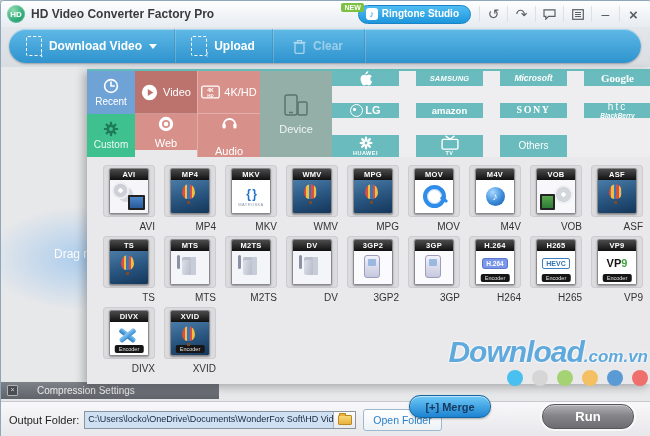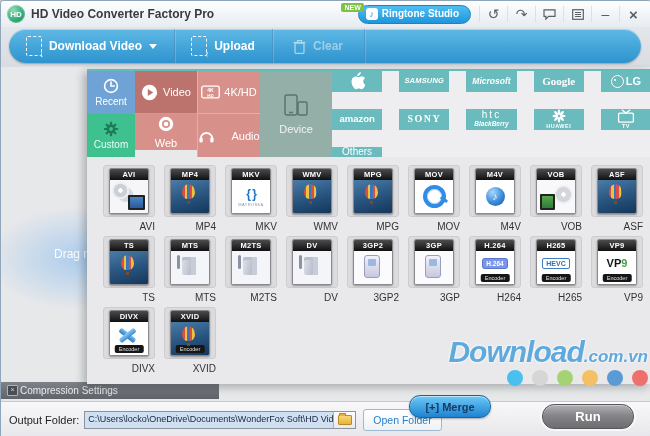--- a/index.html
+++ b/index.html
@@ -39,23 +39,23 @@
   .panel{position:absolute;left:86px;top:68px;width:564px;height:313px;background:#E9E9EC;border-top:2px solid #63bcba;box-shadow:-3px 3px 9px rgba(0,0,0,.28);z-index:3;}
   .tabs{display:flex;height:86px;}
   .tcol{display:flex;flex-direction:column;}
   .tile{display:flex;flex-direction:column;align-items:center;justify-content:center;gap:2px;color:#fff;cursor:pointer;box-sizing:border-box;}
   .t-recent{width:48px;height:43px;background:#6FA3D6;font-size:10px;}
   .t-custom{width:48px;height:43px;background:#3EC08F;font-size:10px;color:#eafaf3;}
   .t-format{width:74px;height:86px;background:#D0887F;color:#f6e2df;font-size:11px;gap:5px;}
   .t-video{width:62px;height:43px;background:#BC736D;font-size:11px;flex-direction:row;gap:5px;border-bottom:1px solid rgba(255,255,255,.28);}
   .t-web{width:62px;height:36px;background:#D8908A;font-size:11px;flex-direction:column;gap:5px;}
   .t-4k{width:63px;height:43px;background:#D8908A;font-size:11px;flex-direction:row;gap:4px;border-bottom:1px solid rgba(255,255,255,.28);border-left:1px solid rgba(255,255,255,.25);}
-  .t-audio{width:63px;height:43px;background:#D8908A;font-size:11px;flex-direction:row;gap:16px;border-left:1px solid rgba(255,255,255,.25);}
+  .t-audio{width:63px;height:43px;background:#D8908A;font-size:11px;flex-direction:column;gap:16px;border-left:1px solid rgba(255,255,255,.25);}
   .t-device{width:72px;height:86px;background:#93AFA8;color:#f0f5f3;font-size:11px;gap:6px;text-align:right;}
-  .brands{flex:1;display:grid;grid-template-columns:repeat(5,1fr);grid-template-rows:1fr 1fr;gap:17px;background:rgba(255,255,255,.25);}
+  .brands{flex:1;display:grid;grid-template-columns:repeat(4,1fr);grid-template-rows:1fr 1fr;gap:17px;background:rgba(255,255,255,.25);}
   .bcell{background:#6ABBBD;color:#fff;display:flex;flex-direction:column;align-items:center;justify-content:center;line-height:1.05;cursor:pointer;overflow:hidden;}
   .b-samsung{font-size:7.5px;font-weight:bold;font-style:italic;letter-spacing:.2px;}
   .b-microsoft{font-size:8.5px;font-weight:bold;font-style:italic;}
   .b-google{font-family:"Liberation Serif",serif;font-size:11px;font-weight:bold;}
   .b-lg{flex-direction:row;gap:2px;font-size:11px;font-weight:bold;}
   .lg-ring{position:relative;width:11px;height:11px;border:1.5px solid #fff;border-radius:50%;}
   .lg-ring::after{content:"";position:absolute;left:2px;top:3px;width:2.5px;height:2.5px;background:#fff;border-radius:50%;}
   .b-amazon{font-size:9.5px;font-weight:bold;}
   .b-sony{font-family:"Liberation Serif",serif;font-size:10px;font-weight:bold;letter-spacing:1.5px;}
   .b-htc .l1{font-size:10px;letter-spacing:2px;}
@@ -99,21 +99,21 @@
   .art-cam::before{content:"";position:absolute;left:11px;top:6px;width:14px;height:18px;background:linear-gradient(100deg,#dde1ea,#a6acba);border-radius:2px;box-shadow:inset -5px 0 0 #c6ccd8,inset 0 3px 0 #b8beca;}
   .art-cam::after{content:"";position:absolute;left:6px;top:4px;width:3px;height:14px;background:#8a92a4;border-radius:2px;}
   .art-phone{background:#fbfbfd;}
   .art-phone::before{content:"";position:absolute;left:10px;top:4px;width:14px;height:21px;background:linear-gradient(#f2f2fa,#c6c8de);border:1px solid #9a9cc0;border-radius:3px;}
   .art-phone::after{content:"";position:absolute;left:14px;top:8px;width:8px;height:7px;background:#9ab8e0;border-radius:1px;}
   .art-divx::before{content:"";position:absolute;width:19px;height:4.5px;left:8px;top:11px;background:linear-gradient(#7ac0f0,#2a7cc0);transform:rotate(38deg);border-radius:2px;}
   .art-divx::after{content:"";position:absolute;width:19px;height:4.5px;left:8px;top:11px;background:linear-gradient(#8ecaf4,#3a8cd0);transform:rotate(-38deg);border-radius:2px;}
   .fbody.with-enc .fbadge{margin-bottom:9px;}
 
   
-  .compbar{position:absolute;left:0;top:381px;width:218px;height:17px;background:linear-gradient(#7d8188,#60646a);color:#e9e9ea;font-size:10px;display:flex;align-items:center;gap:2px;padding-left:6px;box-sizing:border-box;overflow:hidden;white-space:nowrap;z-index:2;}
+  .compbar{position:absolute;left:0;top:381px;width:218px;height:17px;background:linear-gradient(#7d8188,#60646a);color:#e9e9ea;font-size:10px;display:flex;align-items:center;gap:19px;padding-left:6px;box-sizing:border-box;overflow:hidden;white-space:nowrap;z-index:2;}
   .comp-ic{flex:none;width:9px;height:9px;border:1px solid #aeb2b8;background:#4a4d52;color:#d8d8d8;font-size:7px;line-height:8px;text-align:center;border-radius:1px;}
   .bottombar{position:absolute;left:0;bottom:0;width:100%;height:36px;background:linear-gradient(#f8f8fa,#e7e7eb);border-top:1px solid #c7c7cc;display:flex;align-items:center;padding:0 8px;box-sizing:border-box;z-index:4;}
   .of-label{font-size:11px;color:#1e1e1e;white-space:nowrap;}
   .pathfield{display:flex;align-items:stretch;width:272px;height:18px;border:1px solid #8a94a0;background:#fff;margin-left:5px;box-sizing:border-box;}
   .pathtext{flex:1;font-size:9px;color:#18253e;background:#cfe0f2;padding:2px 2px 0 3px;white-space:nowrap;overflow:hidden;}
   .folderbtn{width:21px;background:linear-gradient(#fefefe,#e9e9ec);border-left:1px solid #aab4be;display:flex;align-items:center;justify-content:center;cursor:pointer;}
   .mini-folder{position:relative;width:12px;height:8px;background:linear-gradient(#f8d878,#e8b23c);border:1px solid #b98a20;border-radius:1px;}
   .mini-folder::before{content:"";position:absolute;left:0;top:-3px;width:5px;height:2px;background:#e8b23c;border:1px solid #b98a20;border-bottom:none;border-radius:1px 1px 0 0;}
   .openfolder{margin-left:7px;height:20px;padding:0 9px;background:linear-gradient(#ffffff,#eef2f6);border:1px solid #9db9d2;border-radius:3px;color:#2a7fc9;font-size:10.5px;display:flex;align-items:center;cursor:pointer;white-space:nowrap;}
   .mergebtn{position:absolute;left:408px;bottom:19px;width:80px;height:21px;border-radius:11px;background:linear-gradient(#6ec9f6,#1d83d2);border:1px solid #15669f;color:#16395f;font-weight:bold;font-size:11px;display:flex;align-items:center;justify-content:center;box-shadow:inset 0 1px 0 rgba(255,255,255,.55),0 1px 2px rgba(0,0,0,.3);z-index:5;cursor:pointer;}

